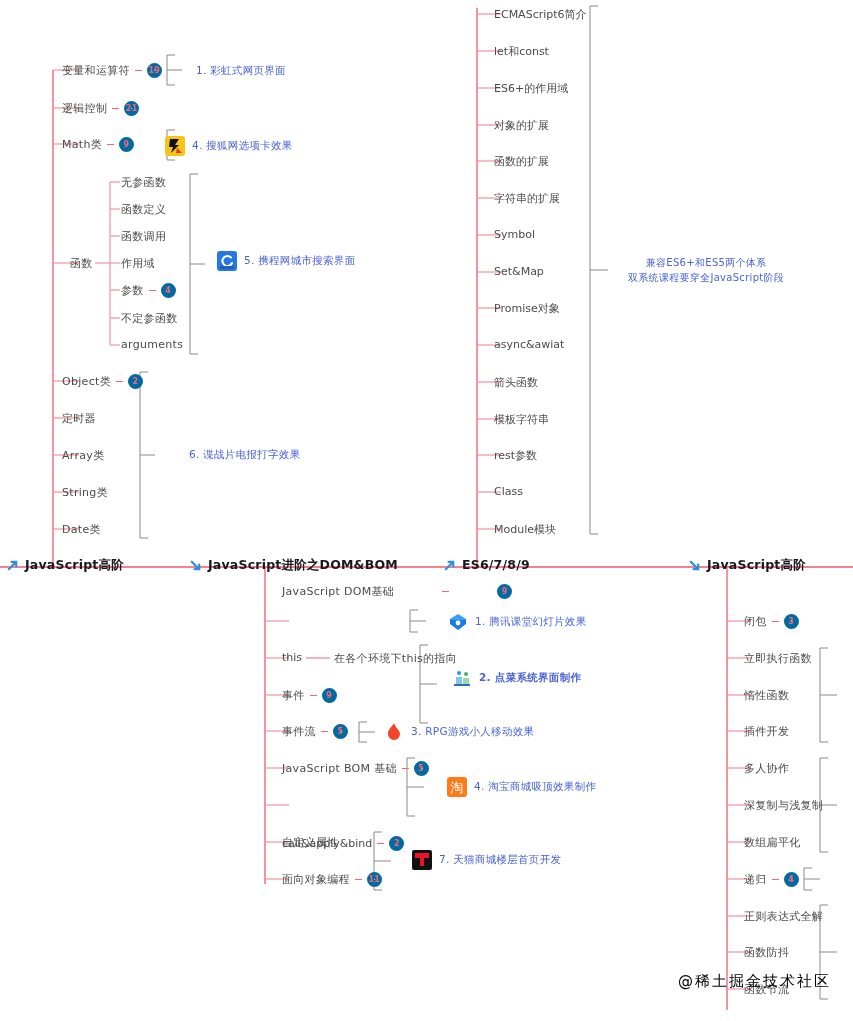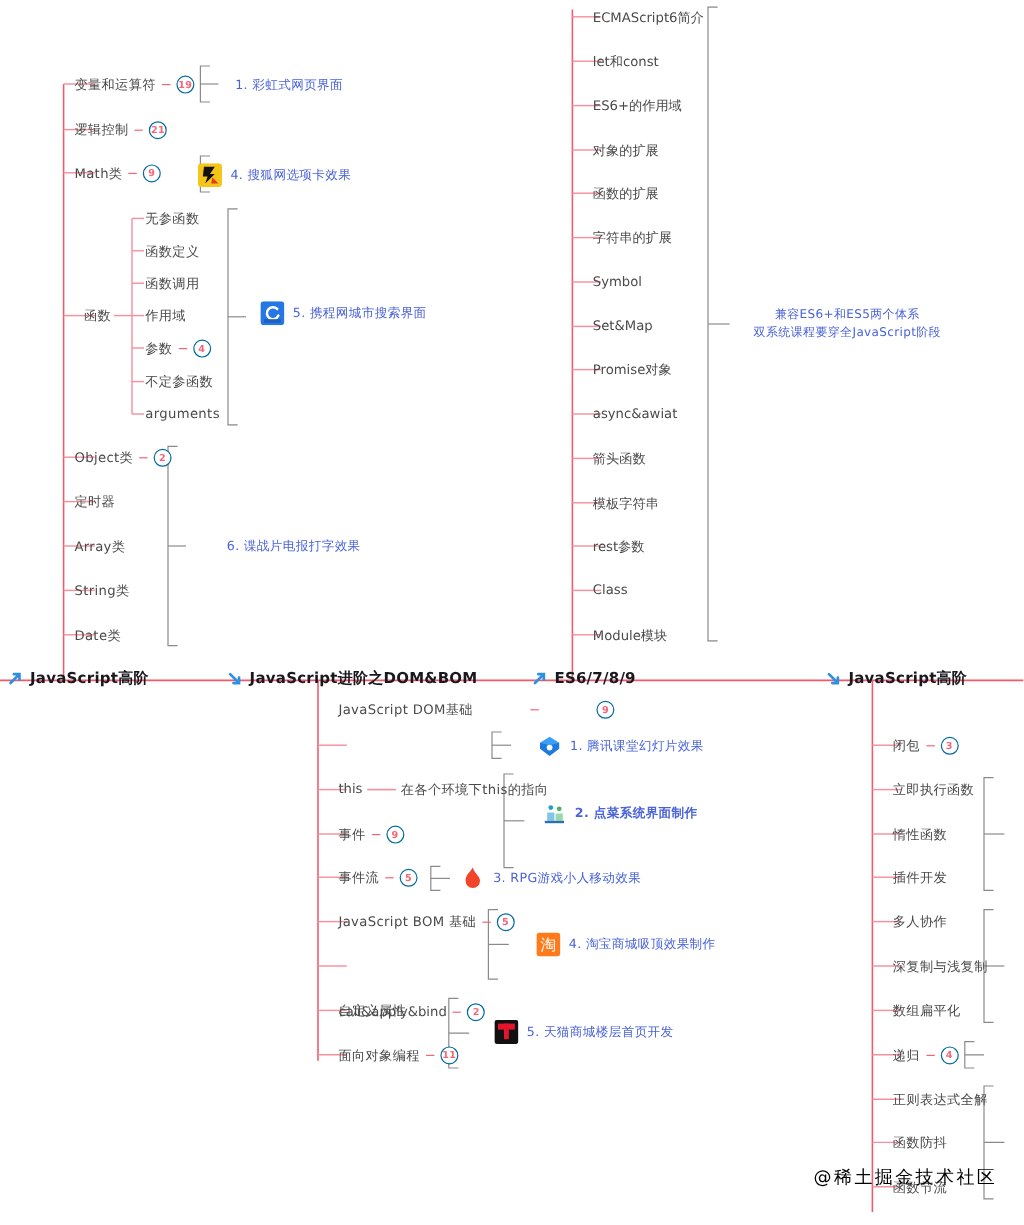--- a/index.html
+++ b/index.html
@@ -18,21 +18,21 @@
   }
   .trunk .arrow-ic{display:inline-block;width:13px;height:13px;flex:0 0 13px;}
 
   
   .leaf{
     font-size:11px;color:#4a4a4a;display:flex;align-items:center;gap:5px;
   }
   .leaf.cn{letter-spacing:.3px;}
   .badge{
     display:inline-flex;align-items:center;justify-content:center;
-    width:15px;height:15px;border:1px solid #0369a1;border-radius:50%;
+    width:15px;height:15px;border:7px solid #0369a1;border-radius:50%;
     color:#f2667a;font-size:8px;font-weight:bold;background:#fff;
     box-sizing:border-box;
   }
   .badge-link{display:inline-block;width:7px;height:1px;background:#f2667a;}
 
   
   .anno{
     position:absolute;font-size:10.5px;color:#4a63d8;white-space:nowrap;
     display:flex;align-items:center;gap:7px;letter-spacing:.3px;
   }
@@ -415,21 +415,21 @@
 </div>
 
 <div class="anno" style="left:412px;top:850px;">
   <span class="appic">
     <svg viewBox="0 0 20 20" width="20" height="20">
       <rect width="20" height="20" rx="2" fill="#111"></rect>
       <rect x="3" y="3" width="14" height="5" fill="#e8142d"></rect>
       <rect x="8" y="3" width="4" height="13" fill="#e8142d"></rect>
     </svg>
   </span>
-  <span>5. 天猫商城楼层首页开发</span>
+  <span>7. 天猫商城楼层首页开发</span>
 </div>
 
 <div class="node leaf cn" style="left:744px;top:614px;">
   <span>闭包</span>
   <span class="badge-link"></span>
   <span class="badge">3</span>
 </div>
 <div class="node leaf cn" style="left:744px;top:651px;">
   <span>立即执行函数</span>
 </div>

